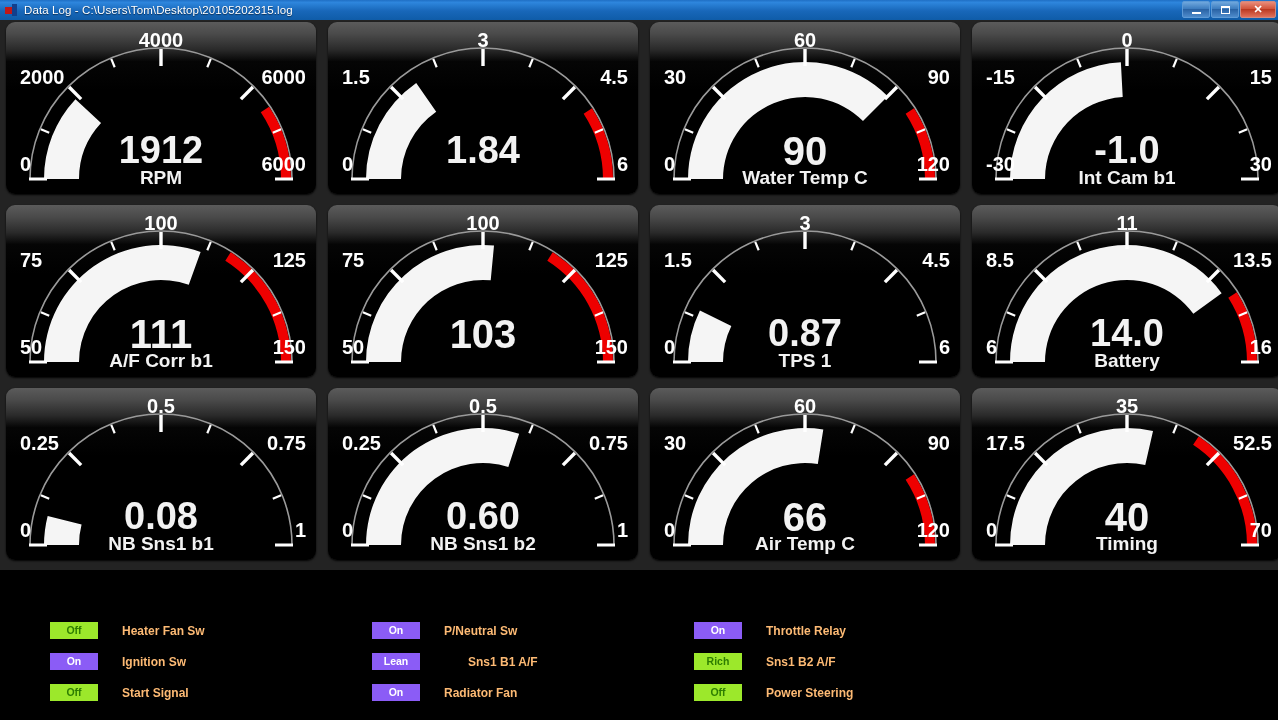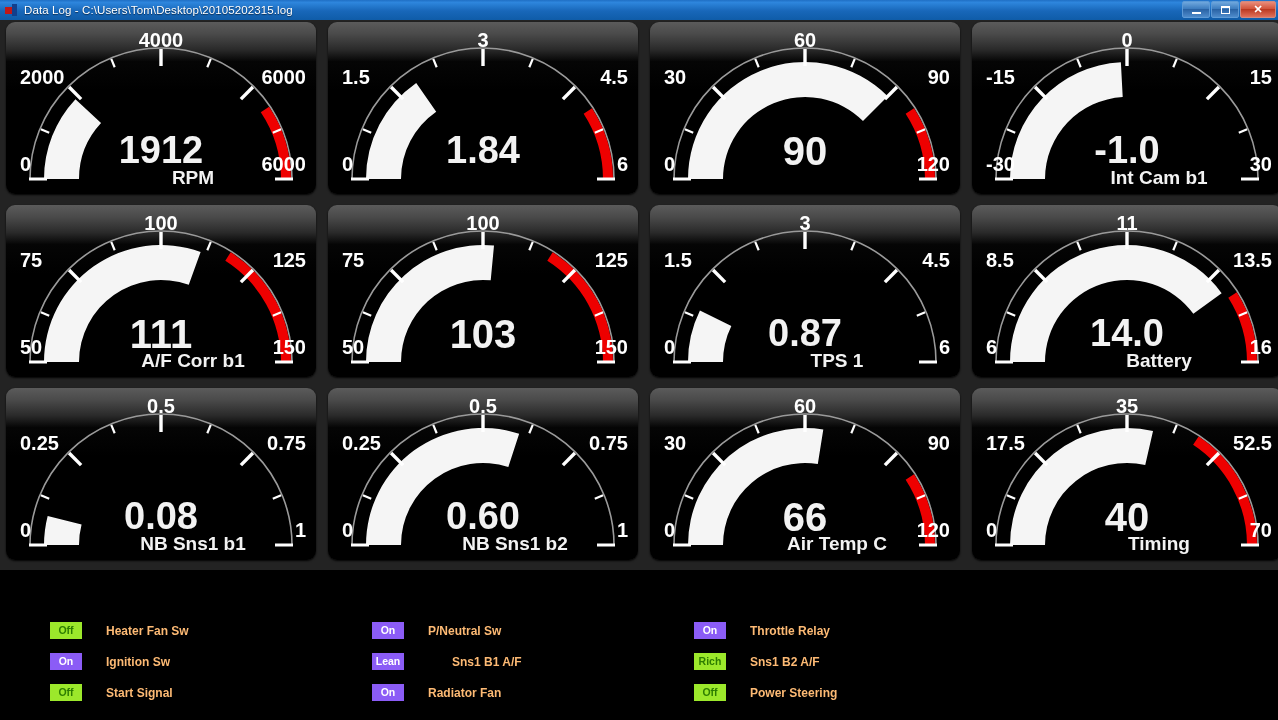--- a/index.html
+++ b/index.html
@@ -79,38 +79,37 @@
     color:#f2f2f2;font-weight:bold;
     font-family:"Liberation Sans", sans-serif;
     text-shadow:0 0 3px rgba(0,0,0,.9);
     line-height:1;
   }
   .g-label{
     position:absolute;width:100%;text-align:center;
     color:#f2f2f2;font-weight:bold;font-size:19px;
     font-family:"Liberation Sans", sans-serif;
     line-height:1;
-    padding-left:32px;
   }
   .g-num{
     position:absolute;color:#ffffff;font-weight:bold;font-size:20px;
     font-family:"Liberation Sans", sans-serif;
     line-height:1;white-space:nowrap;
   }
 
   
   #bottom{
     position:absolute;left:0;top:550px;width:1278px;height:150px;
     background:#000;
   }
   .ind{
     position:absolute;display:flex;align-items:center;
   }
   .ind .badge{
-    width:32px;height:17px;display:flex;align-items:center;justify-content:center;
+    width:48px;height:17px;display:flex;align-items:center;justify-content:center;
     font-size:10.5px;font-weight:bold;font-family:"Liberation Sans",sans-serif;
     box-sizing:border-box;line-height:1;
   }
   .badge.red{background:#8b5cf6;color:#ffffff;}
   .badge.green{background:#9ce82b;color:#2d7d00;}
   .ind .ind-label{
     margin-left:24px;color:#fdba74;font-size:12px;font-weight:bold;
     white-space:nowrap;font-family:"Liberation Sans",sans-serif;
   }
 </style>
@@ -202,20 +201,21 @@
             <line x1="246.92388155425115" y1="65.0761184457488" x2="234.90306627407983" y2="77.09693372592011" stroke="#ffffff" stroke-width="3.4"></line>
             <line x1="275.1043392264673" y1="107.25115379253836" x2="266.7894234338657" y2="110.69530468382416" stroke="#ffffff" stroke-width="2.2"></line>
           </svg>
         </div>
         <div class="g-num" style="top: 132px; left: 14px;">0</div>
         <div class="g-num" style="top: 132px; right: 10px;">120</div>
         <div class="g-num" style="top: 45px; left: 14px;">30</div>
         <div class="g-num" style="top: 8px; left: 0px; width: 100%; text-align: center;">60</div>
         <div class="g-num" style="top: 45px; right: 10px;">90</div>
         <div class="g-value" style="font-size: 40px; top: 109px;">90</div>
+        <div class="g-label" style="top: 146px;">Water Temp C</div>
       </div>
       <div class="gauge" style="left: 972px; top: 2px;">
         <div class="svgwrap">
           <svg width="310" height="172" viewBox="0 0 310 172">
             <path d="M 24 157.00000000000003 A 131 131 0 0 1 286 156.99999999999997" fill="none" stroke="#9a9a9a" stroke-width="1.6"></path>
             <path d="M 38 157.00000000000003 A 117 117 0 0 1 148.87669311957552 40.160344433714855 L 150.70845158807856 75.11237815012494 A 82 82 0 0 0 73 157 Z" fill="#f5f5f5"></path>
             <line x1="23" y1="157.00000000000003" x2="41" y2="157" stroke="#ffffff" stroke-width="3"></line>
             <line x1="287" y1="156.99999999999997" x2="269" y2="156.99999999999997" stroke="#ffffff" stroke-width="3"></line>
             <line x1="34.8956607735327" y1="107.2511537925384" x2="43.21057656613428" y2="110.6953046838242" stroke="#ffffff" stroke-width="2.2"></line>
             <line x1="63.076118445748804" y1="65.07611844574883" x2="75.09693372592011" y2="77.09693372592014" stroke="#ffffff" stroke-width="3.4"></line>

